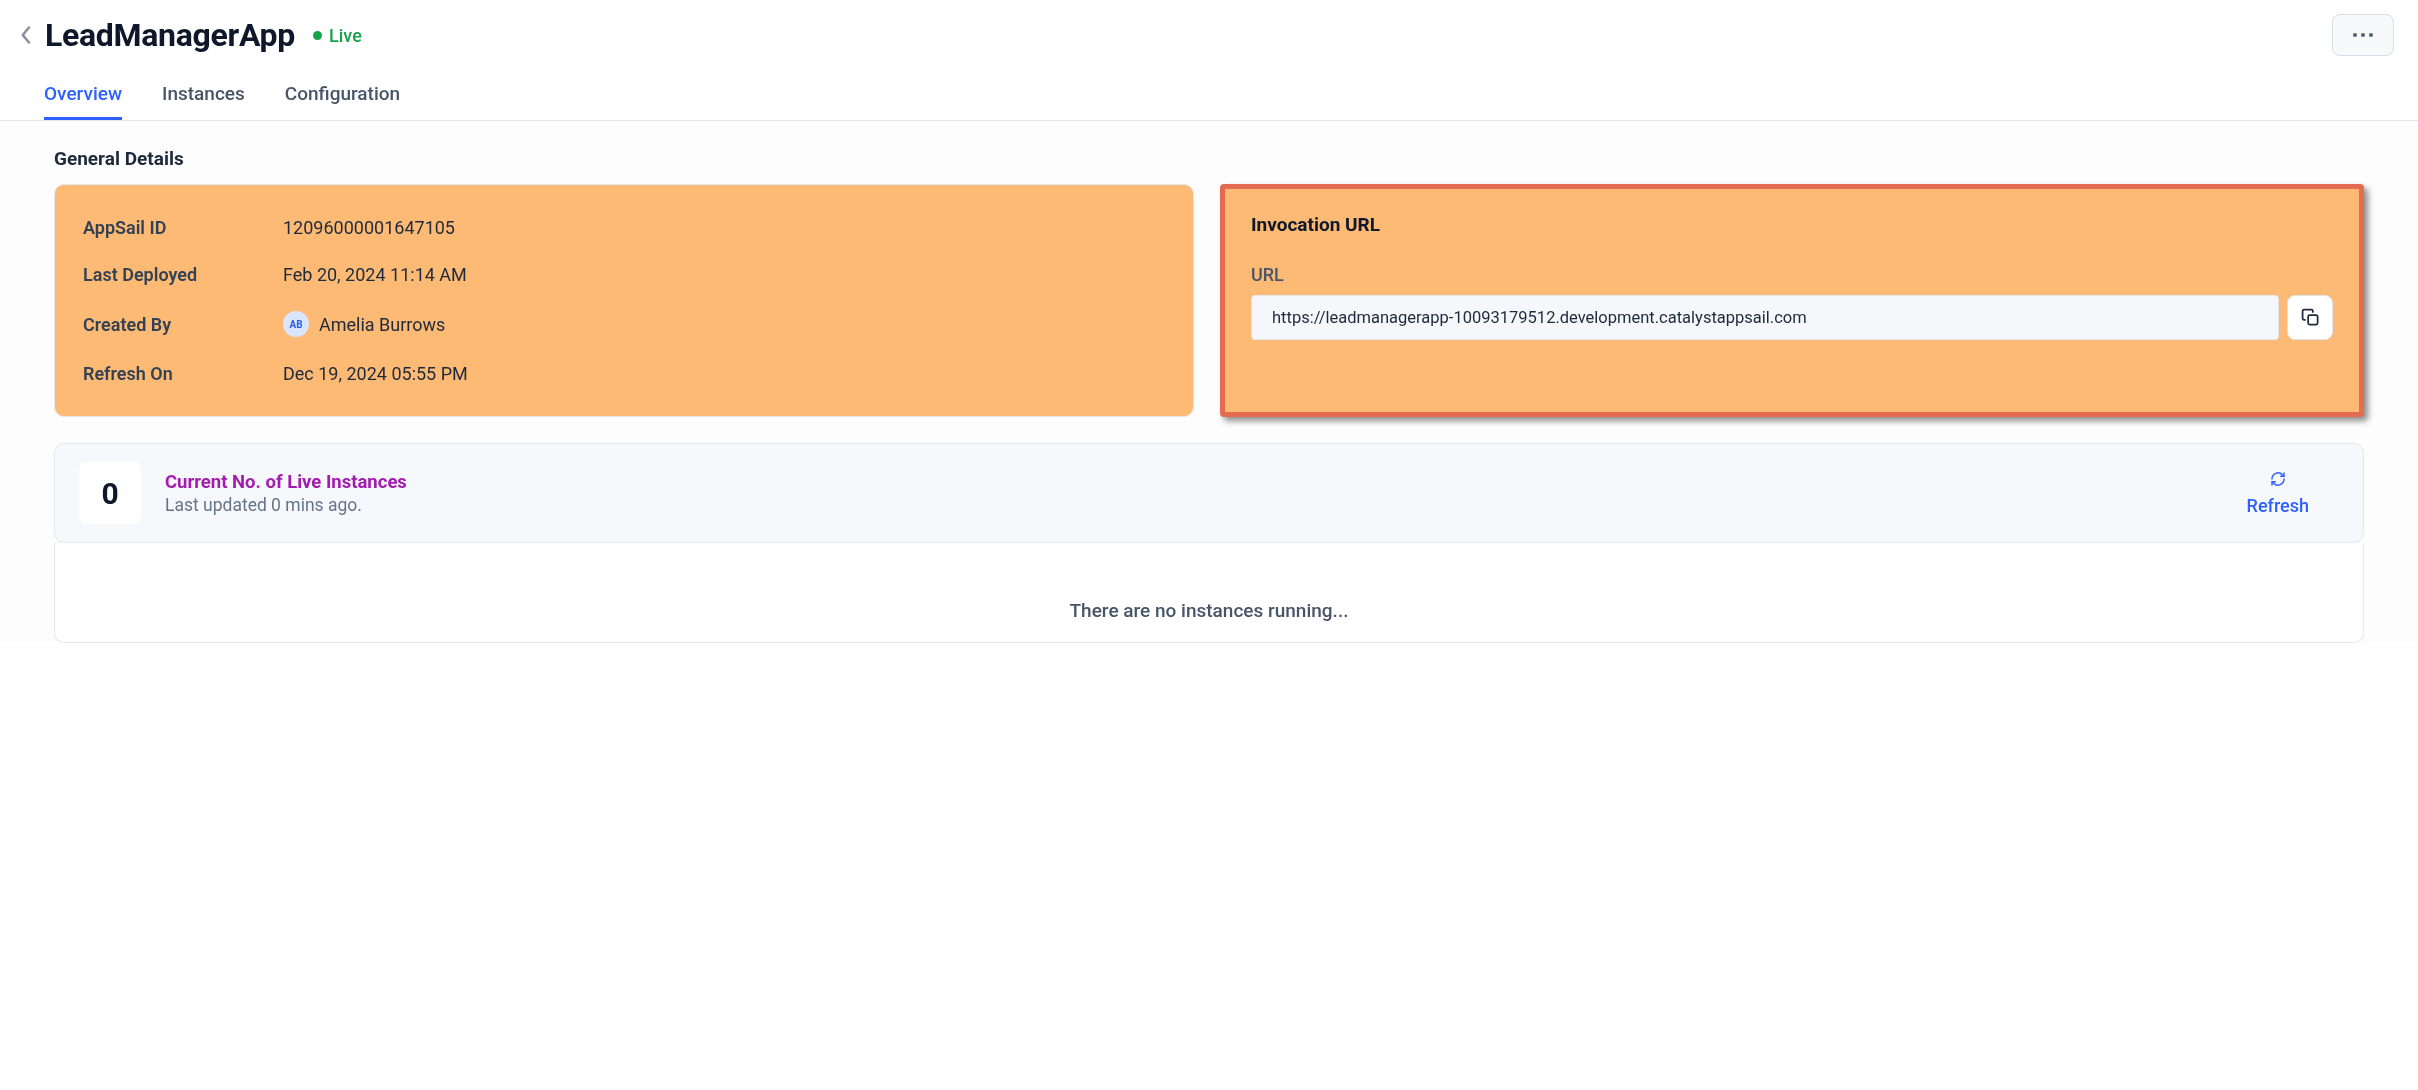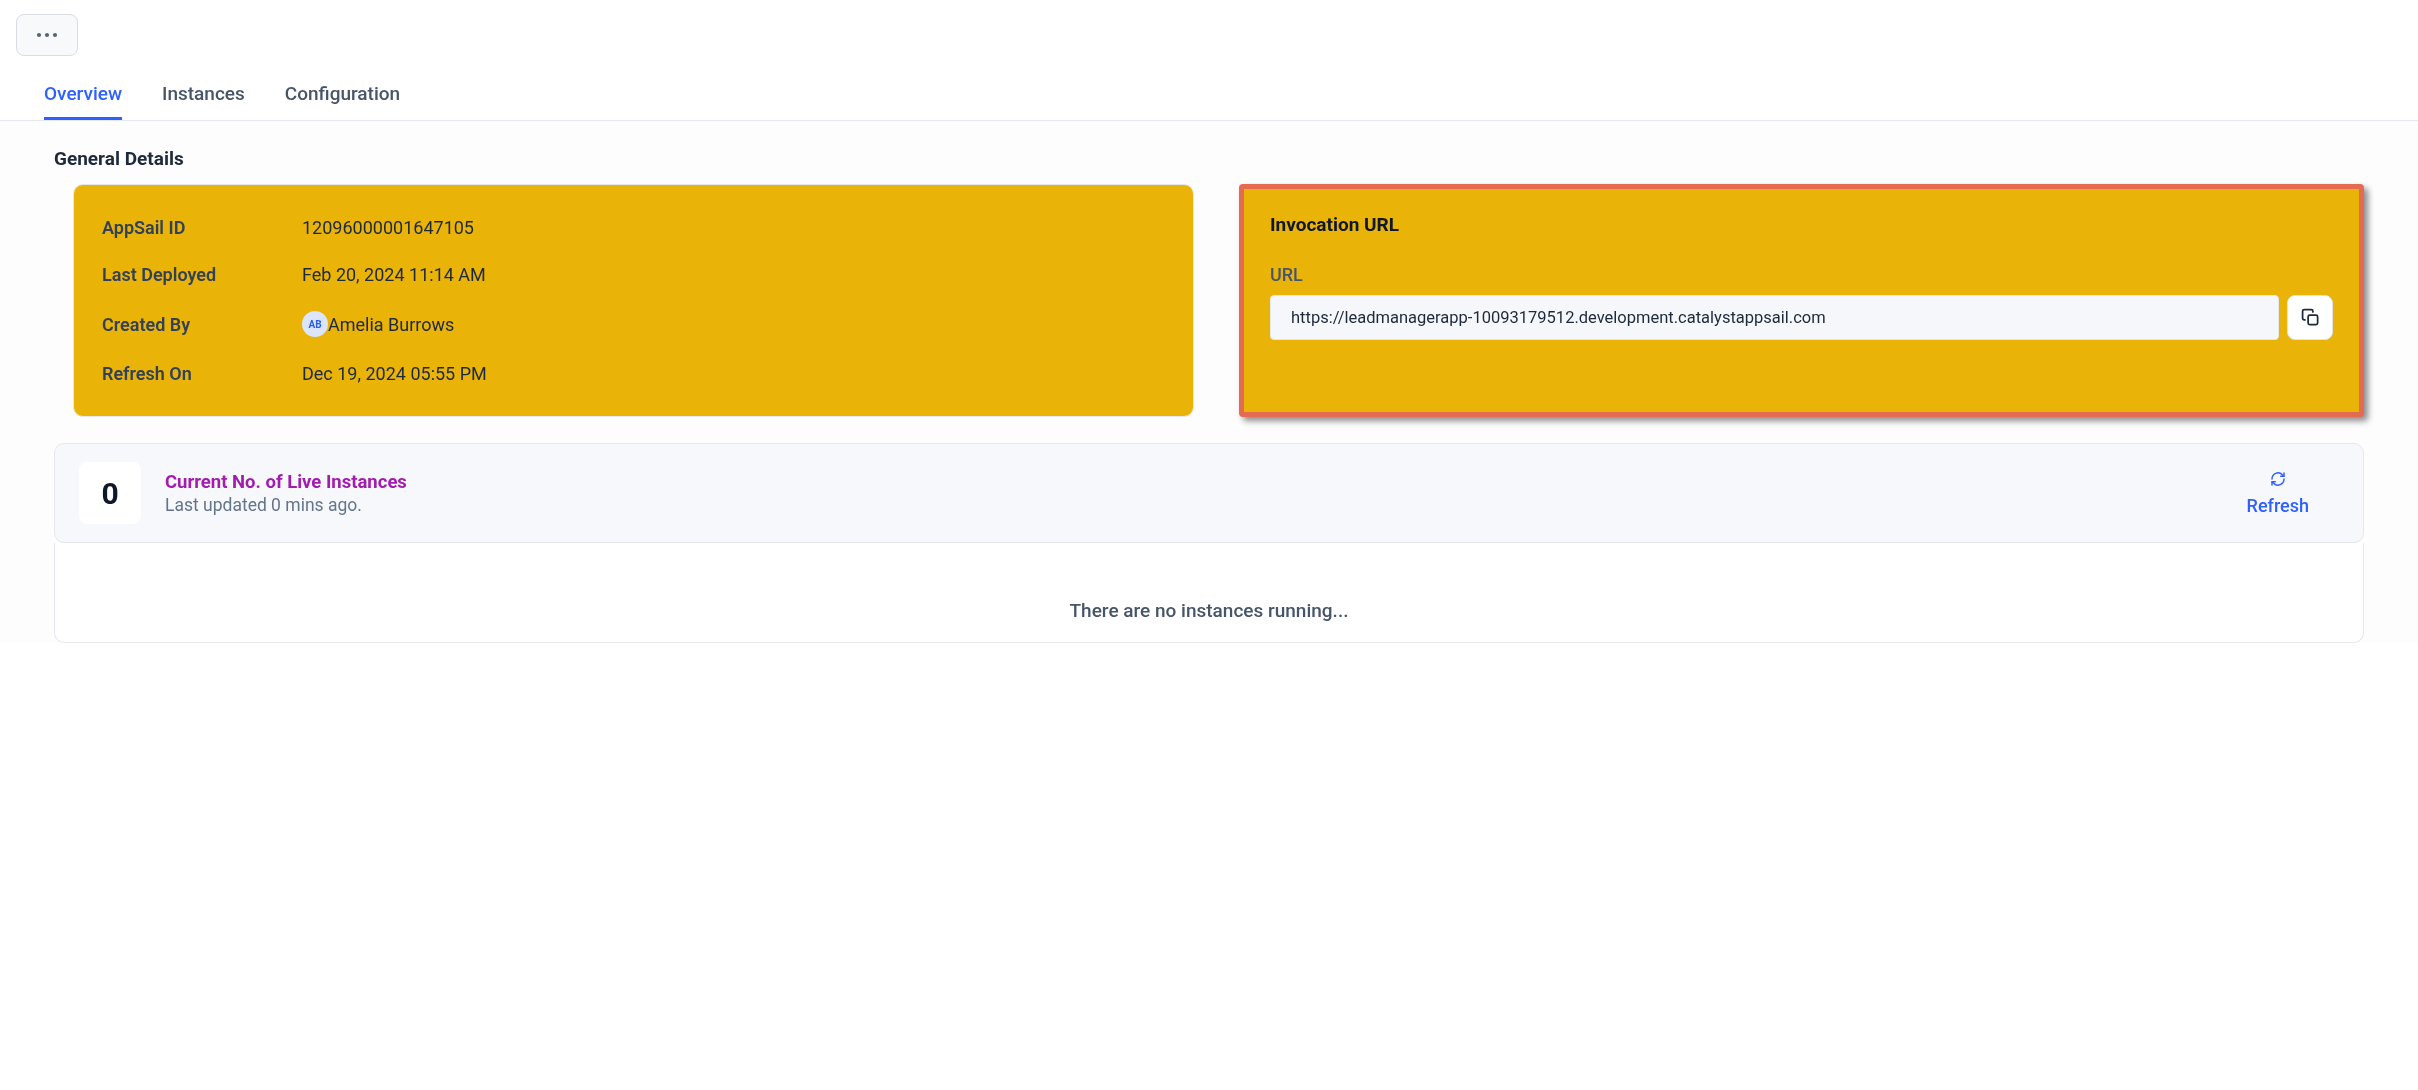--- a/index.html
+++ b/index.html
@@ -96,23 +96,22 @@
     display: flex;
     gap: 26px;
     padding: 0 44px;
     align-items: stretch;
   }
   .card {
     flex: 1;
     border: 1px solid #e5e7ee;
     border-radius: 10px;
     padding: 32px 28px;
-    background: #eab308;
+    background: #fdba74;
     min-height: 232px;
-    margin-left: 19px;
   }
   .card.highlight {
     border: 5px solid #e46a52;
     border-radius: 4px;
     box-shadow: 4px 4px 6px rgba(0,0,0,0.45);
     padding: 24px 26px 28px 26px;
   }
   .detail-row {
     display: flex;
     align-items: center;
@@ -125,20 +124,21 @@
     color: #334155;
     font-weight: 600;
   }
   .detail-value {
     font-size: 18px;
     color: #1e293b;
   }
   .avatar-row {
     display: flex;
     align-items: center;
+    gap: 10px;
   }
   .avatar {
     width: 26px;
     height: 26px;
     border-radius: 50%;
     background: #dbe5ff;
     color: #2b5ee0;
     font-size: 10px;
     font-weight: 700;
     display: inline-flex;
@@ -243,20 +243,32 @@
     text-align: center;
     font-size: 19px;
     color: #475569;
     font-weight: 500;
   }
 </style>
 </head>
 <body>
 
 <div class="header">
+  <div class="header-left">
+    <span class="back-btn">
+      <svg width="13" height="20" viewBox="0 0 10 16" fill="none" stroke="currentColor" stroke-width="2" stroke-linecap="round" stroke-linejoin="round">
+          <polyline points="7,2 2,8 7,14"></polyline>
+        </svg>
+    </span>
+    <h1 class="app-title">LeadManagerApp</h1>
+    <span class="status-pill">
+      <span class="status-dot"></span>
+      <span>Live</span>
+    </span>
+  </div>
   <button class="more-btn">
     <svg width="24" height="18" viewBox="0 0 24 6" fill="currentColor">
         <circle cx="4" cy="3" r="2.1"></circle>
         <circle cx="12" cy="3" r="2.1"></circle>
         <circle cx="20" cy="3" r="2.1"></circle>
       </svg>
   </button>
 </div>
 
 <div class="tabs">

